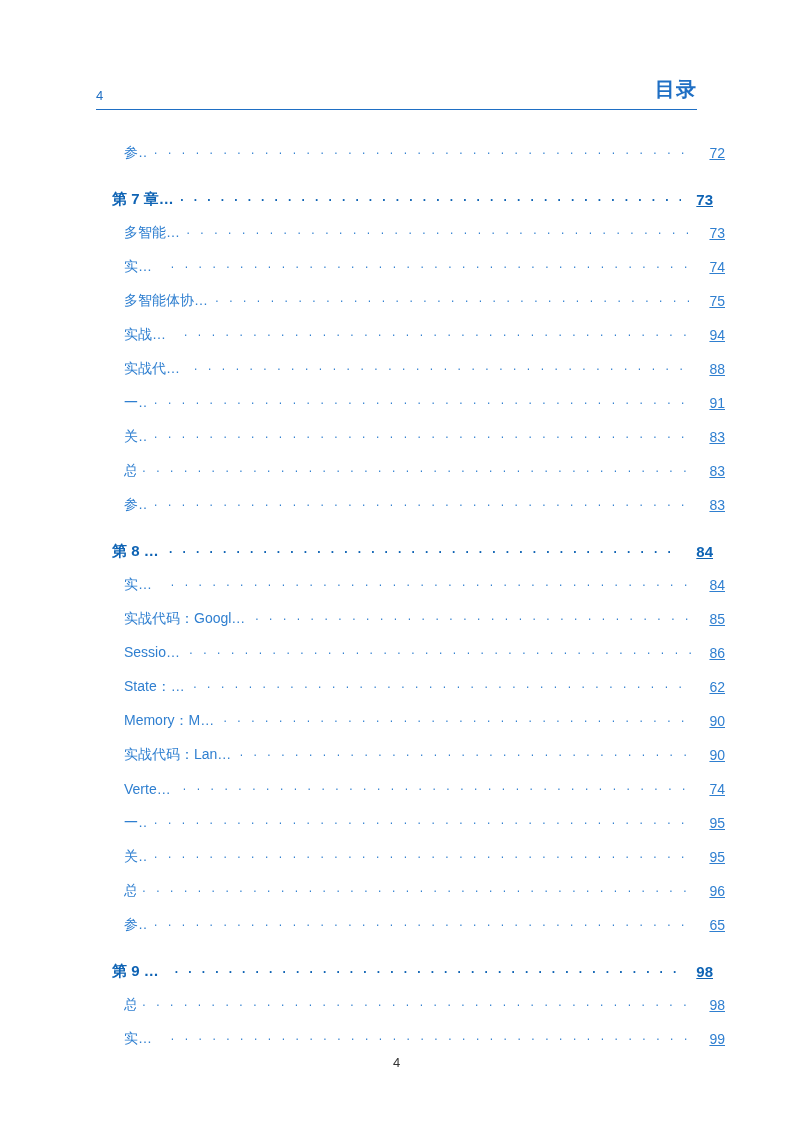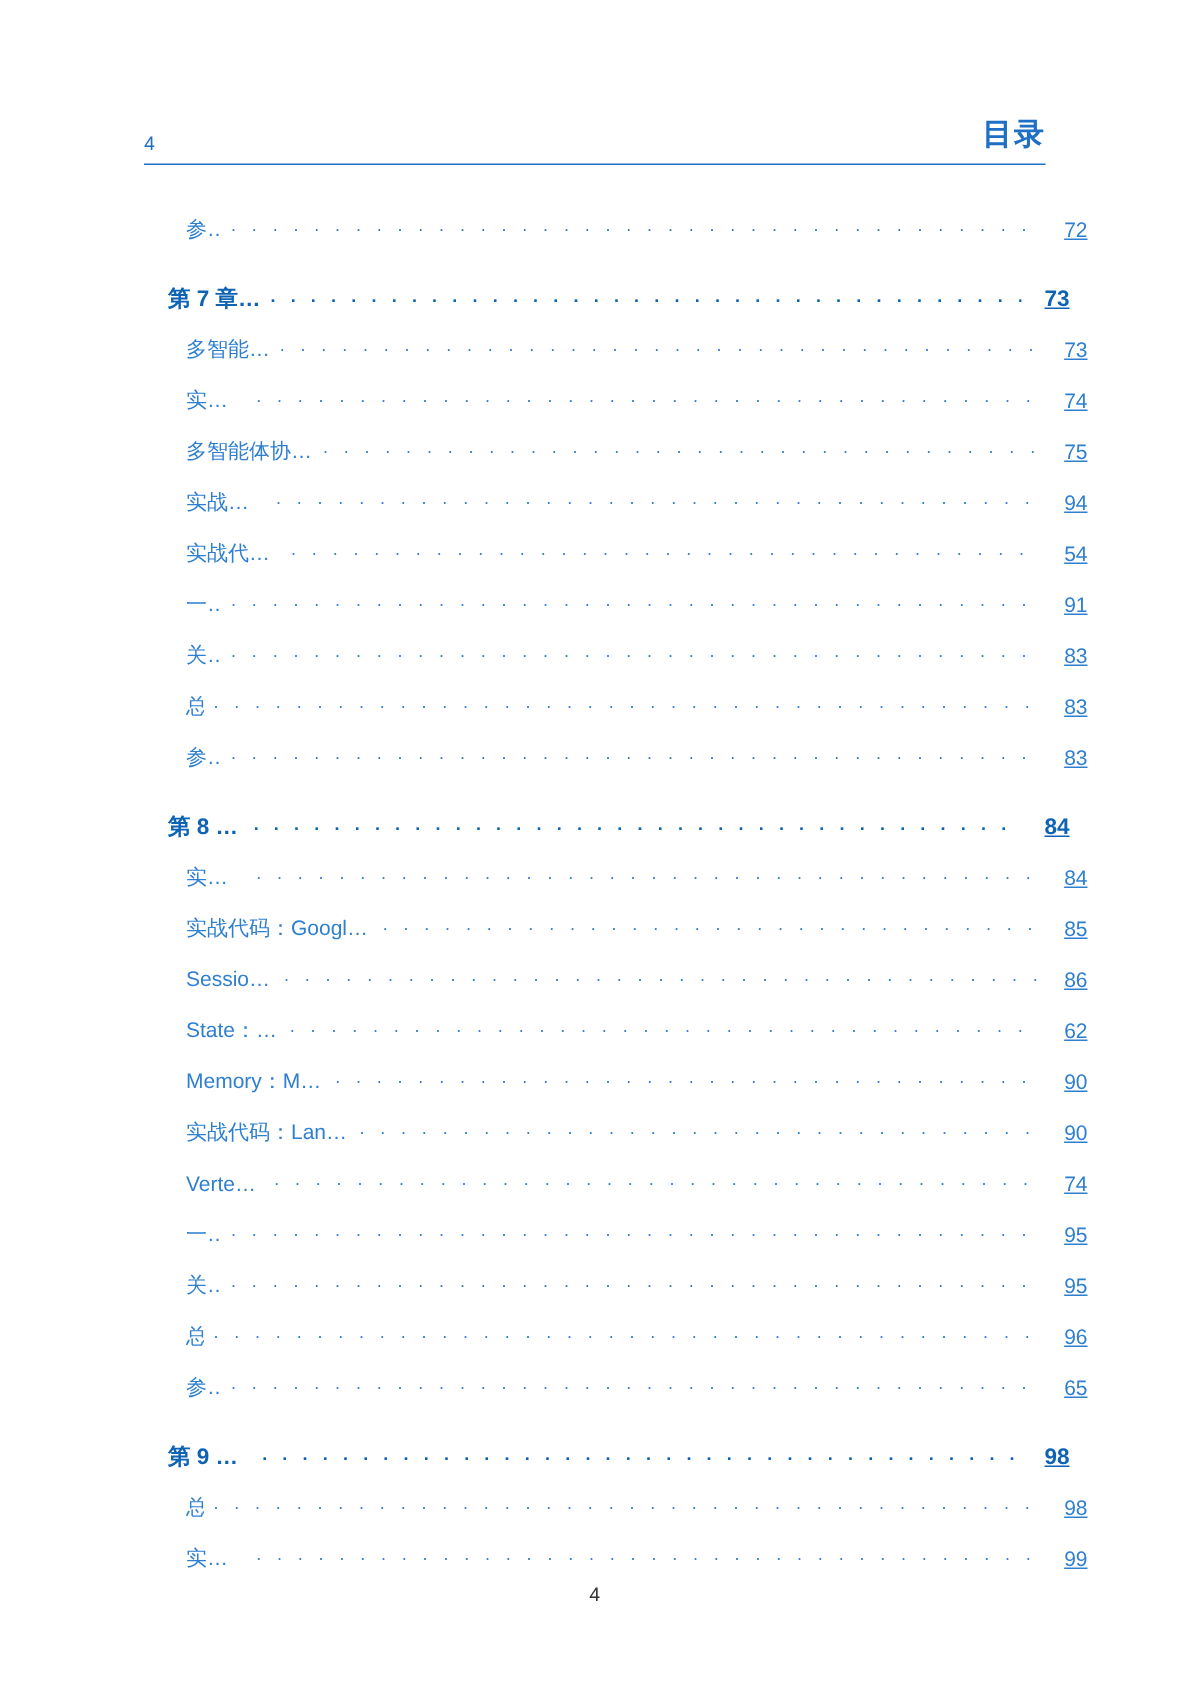--- a/index.html
+++ b/index.html
@@ -155,21 +155,21 @@
         <span class="page-num">75</span>
       </div>
       <div class="toc-entry lvl-section">
         <span class="label">实战代码（Crew AI）</span>
         <span class="leaders">. . . . . . . . . . . . . . . . . . . . . . . . . . . . . . . . . . . . . . . . . . . . . . . . . . . . . . . . . . . . . . . . . . . . . . . . . . . . . . . . . . . . . . . . . . .</span>
         <span class="page-num">94</span>
       </div>
       <div class="toc-entry lvl-section">
         <span class="label">实战代码（Google ADK）</span>
         <span class="leaders">. . . . . . . . . . . . . . . . . . . . . . . . . . . . . . . . . . . . . . . . . . . . . . . . . . . . . . . . . . . . . . . . . . . . . . . . . . . . . . . . . . . . . . . . . . .</span>
-        <span class="page-num">54</span>
+        <span class="page-num">88</span>
       </div>
       <div class="toc-entry lvl-section">
         <span class="label">一图速览</span>
         <span class="leaders">. . . . . . . . . . . . . . . . . . . . . . . . . . . . . . . . . . . . . . . . . . . . . . . . . . . . . . . . . . . . . . . . . . . . . . . . . . . . . . . . . . . . . . . . . . .</span>
         <span class="page-num">91</span>
       </div>
       <div class="toc-entry lvl-section">
         <span class="label">关键要点</span>
         <span class="leaders">. . . . . . . . . . . . . . . . . . . . . . . . . . . . . . . . . . . . . . . . . . . . . . . . . . . . . . . . . . . . . . . . . . . . . . . . . . . . . . . . . . . . . . . . . . .</span>
         <span class="page-num">83</span>

